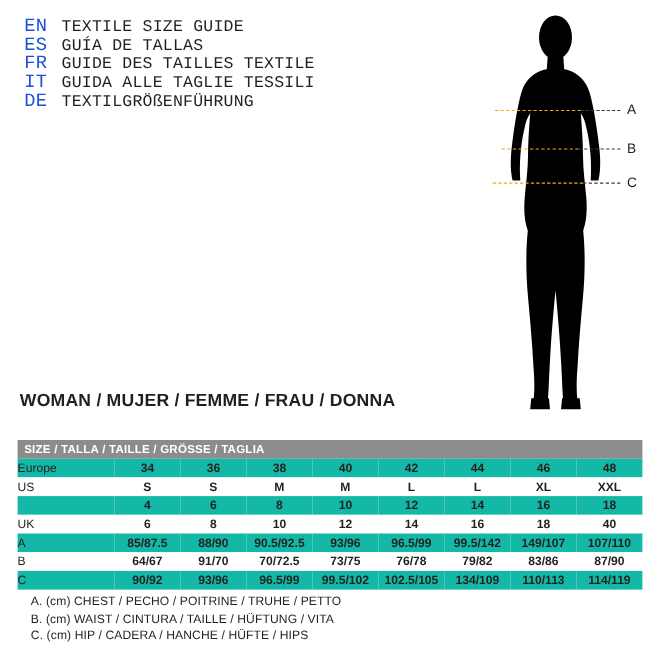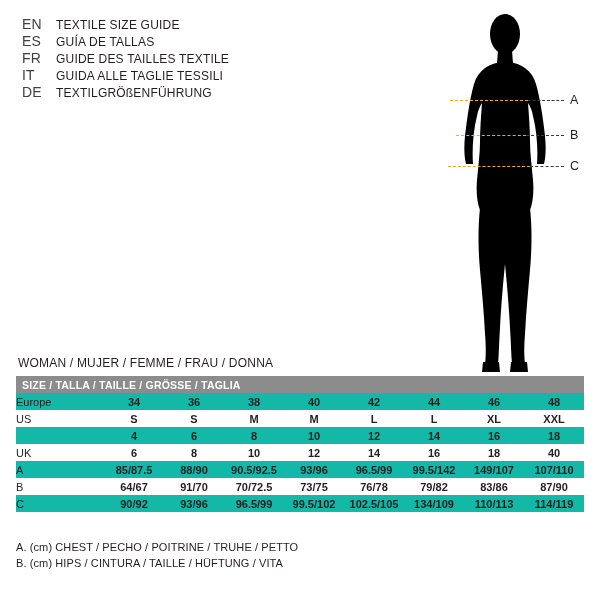--- a/index.html
+++ b/index.html
@@ -24,29 +24,31 @@
     width: 330px;
   }
   .title-row {
     display: flex;
     align-items: baseline;
     height: 17px;
     line-height: 17px;
   }
   .lang-code {
     width: 34px;
-    font-size: 14px;
+    font-size: 17px;
     letter-spacing: 0.2px;
-    color: #404040;
+    color: #1d4ed8;
+    font-family: Liberation Mono, monospace;
   }
   .lang-text {
-    font-size: 12px;
+    font-size: 15px;
     letter-spacing: 0.2px;
     color: #231f20;
     white-space: nowrap;
+    font-family: Liberation Mono, monospace;
   }
 
   
   .figure-area {
     position: absolute;
     left: 420px;
     top: 8px;
     width: 175px;
     height: 370px;
   }
@@ -68,30 +70,31 @@
   }
 
   
   .table-wrap {
     position: absolute;
     left: 16px;
     top: 356px;
     width: 568px;
   }
   .woman-head {
-    font-size: 12px;
-    font-weight: normal;
+    font-size: 16px;
+    font-weight: bold;
     letter-spacing: 0.2px;
     padding: 0 0 6px 2px;
     color: #231f20;
   }
   table.size-table {
     border-collapse: collapse;
     width: 568px;
     table-layout: fixed;
+    margin-top: 20px;
   }
   table.size-table td {
     font-size: 11px;
     height: 17px;
     padding: 0;
     color: #231f20;
   }
   tr.hdr td {
     background: #8c8c8c;
     color: #ffffff;
@@ -108,21 +111,21 @@
     width: 88px;
   }
   td.val {
     text-align: center;
     font-weight: bold;
   }
 
   
   .notes {
     position: absolute;
-    left: 16px;
+    left: 28px;
     top: 540px;
     width: 560px;
   }
   .note {
     font-size: 11px;
     line-height: 15.5px;
     color: #231f20;
     letter-spacing: 0.1px;
   }
 </style>
@@ -305,14 +308,15 @@
         <td class="val">134/109</td>
         <td class="val">110/113</td>
         <td class="val">114/119</td>
       </tr>
     </tbody>
   </table>
 </div>
 
 <div class="notes">
   <div class="note">A. (cm) CHEST / PECHO / POITRINE / TRUHE / PETTO</div>
-  <div class="note">B. (cm) HIPS / CINTURA / TAILLE / HÜFTUNG / VITA</div>
+  <div class="note">B. (cm) WAIST / CINTURA / TAILLE / HÜFTUNG / VITA</div>
+  <div class="note">C. (cm) HIP / CADERA / HANCHE / HÜFTE / HIPS</div>
 </div>
 
 </body></html>

